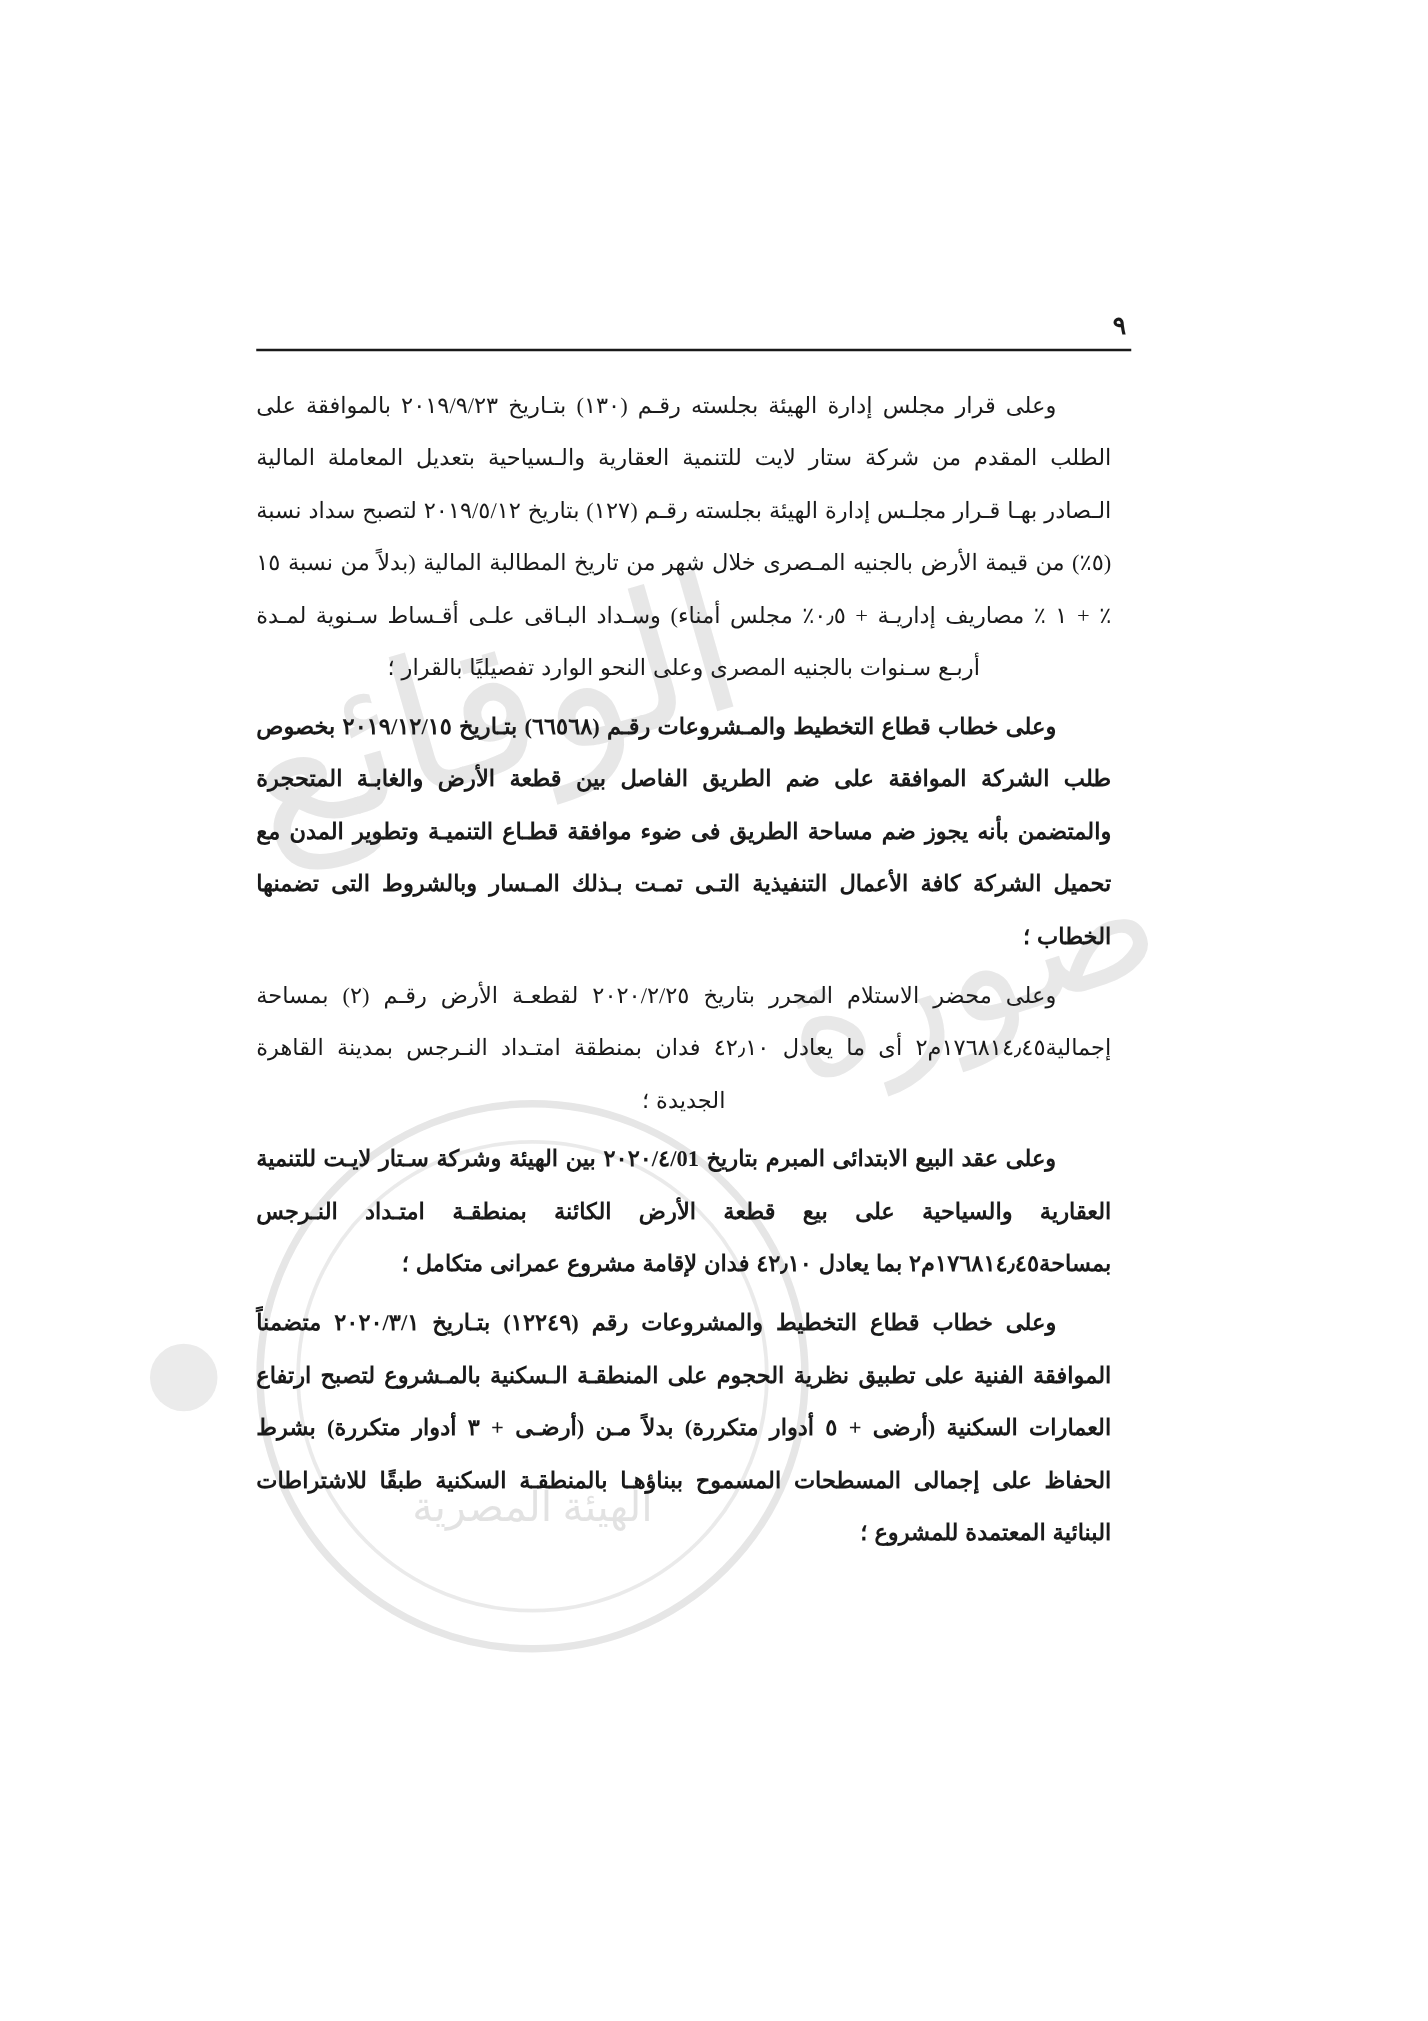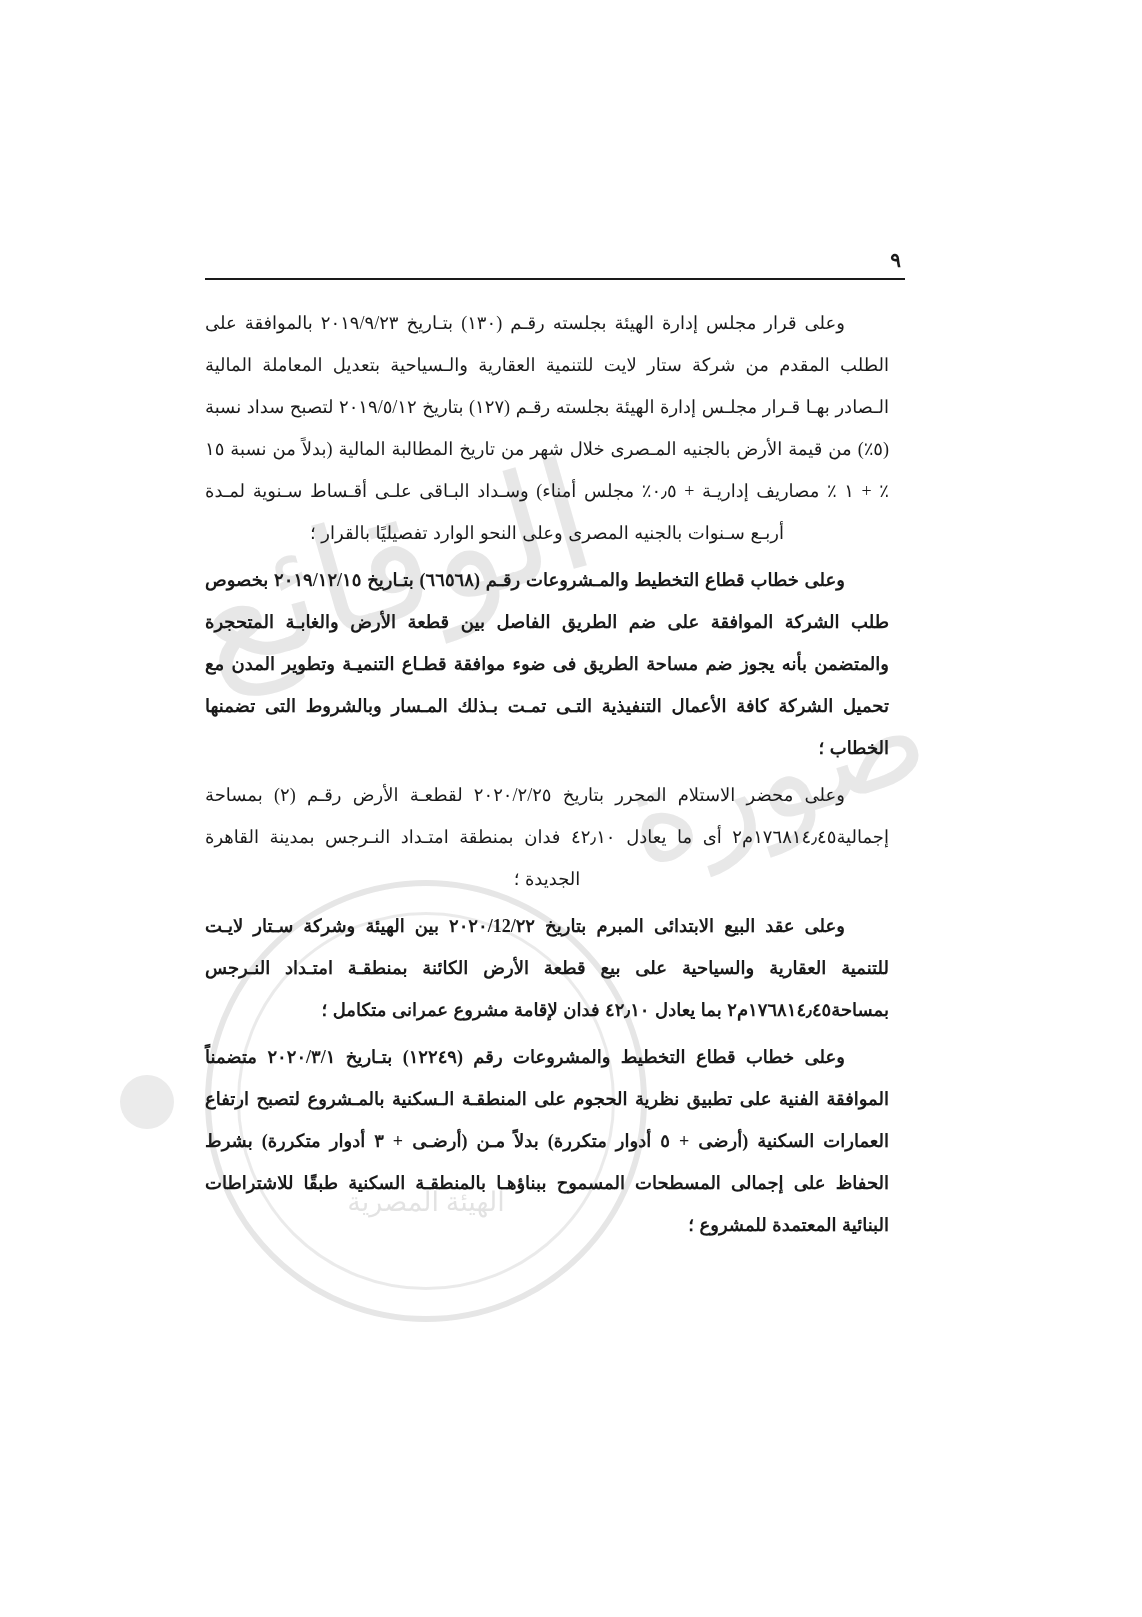--- a/index.html
+++ b/index.html
@@ -60,21 +60,21 @@
     bottom: 26px;
     border: 3px solid #e6e6e6;
     border-radius: 50%;
   }
   .wm-seal-text {
     position: absolute;
     left: 0;
     right: 0;
     top: 300px;
     text-align: center;
-    font-size: 27px;
+    font-size: 33px;
     color: #dcdcdc;
     letter-spacing: 2px;
   }
   .wm-dot {
     position: absolute;
     left: 120px;
     top: 1075px;
     width: 54px;
     height: 54px;
     border-radius: 50%;
@@ -143,17 +143,17 @@
   <div class="content">
 
     <div class="header-line">
       <span class="header-page">٩</span>
     </div>
     <div class="rule"></div>
 
     <p class="para">وعلى قرار مجلس إدارة الهيئة بجلسته رقـم (١٣٠) بتـاريخ ٢٠١٩/٩/٢٣ بالموافقة على الطلب المقدم من شركة ستار لايت للتنمية العقارية والـسياحية بتعديل المعاملة المالية الـصادر بهـا قـرار مجلـس إدارة الهيئة بجلسته رقـم (١٢٧) بتاريخ ٢٠١٩/٥/١٢ لتصبح سداد نسبة (٥٪) من قيمة الأرض بالجنيه المـصرى خلال شهر من تاريخ المطالبة المالية (بدلاً من نسبة ١٥ ٪ + ١ ٪ مصاريف إداريـة + ٠٫٥٪ مجلس أمناء) وسـداد البـاقى علـى أقـساط سـنوية لمـدة أربـع سـنوات بالجنيه المصرى وعلى النحو الوارد تفصيليًا بالقرار ؛</p>
     <p class="para tight">وعلى خطاب قطاع التخطيط والمـشروعات رقـم (٦٦٥٦٨) بتـاريخ ٢٠١٩/١٢/١٥ بخصوص طلب الشركة الموافقة على ضم الطريق الفاصل بين قطعة الأرض والغابـة المتحجرة والمتضمن بأنه يجوز ضم مساحة الطريق فى ضوء موافقة قطـاع التنميـة وتطوير المدن مع تحميل الشركة كافة الأعمال التنفيذية التـى تمـت بـذلك المـسار وبالشروط التى تضمنها الخطاب ؛</p>
     <p class="para lastline-center">وعلى محضر الاستلام المحرر بتاريخ ٢٠٢٠/٢/٢٥ لقطعـة الأرض رقـم (٢) بمساحة إجمالية١٧٦٨١٤٫٤٥م٢ أى ما يعادل ٤٢٫١٠ فدان بمنطقة امتـداد النـرجس بمدينة القاهرة الجديدة ؛</p>
-    <p class="para tight">وعلى عقد البيع الابتدائى المبرم بتاريخ ٢٠٢٠/12/٢٢ بين الهيئة وشركة سـتار لايـت للتنمية العقارية والسياحية على بيع قطعة الأرض الكائنة بمنطقـة امتـداد النـرجس بمساحة١٧٦٨١٤٫٤٥م٢ بما يعادل ٤٢٫١٠ فدان لإقامة مشروع عمرانى متكامل ؛</p>
+    <p class="para tight">وعلى عقد البيع الابتدائى المبرم بتاريخ ٢٠٢٠/٤/01 بين الهيئة وشركة سـتار لايـت للتنمية العقارية والسياحية على بيع قطعة الأرض الكائنة بمنطقـة امتـداد النـرجس بمساحة١٧٦٨١٤٫٤٥م٢ بما يعادل ٤٢٫١٠ فدان لإقامة مشروع عمرانى متكامل ؛</p>
     <p class="para tight">وعلى خطاب قطاع التخطيط والمشروعات رقم (١٢٢٤٩) بتـاريخ ٢٠٢٠/٣/١ متضمناً الموافقة الفنية على تطبيق نظرية الحجوم على المنطقـة الـسكنية بالمـشروع لتصبح ارتفاع العمارات السكنية (أرضى + ٥ أدوار متكررة) بدلاً مـن (أرضـى + ٣ أدوار متكررة) بشرط الحفاظ على إجمالى المسطحات المسموح ببناؤهـا بالمنطقـة السكنية طبقًا للاشتراطات البنائية المعتمدة للمشروع ؛</p>
 
   </div>
 </div>
 
 </body></html>

